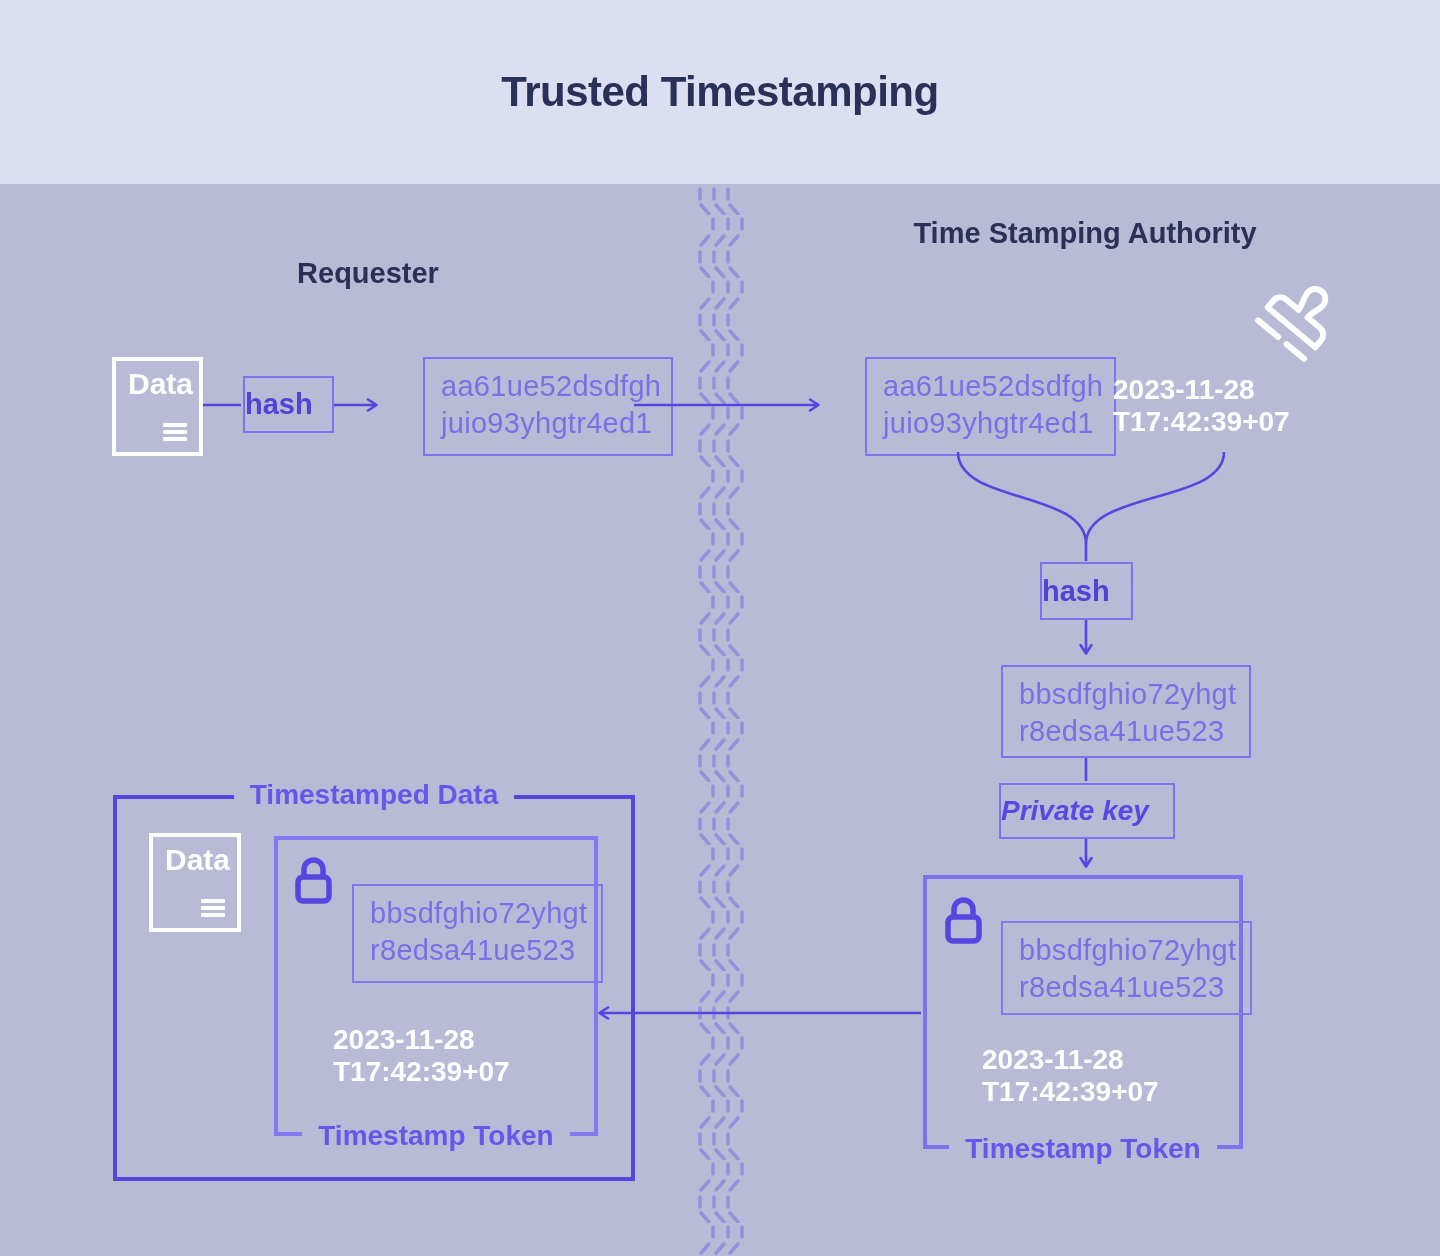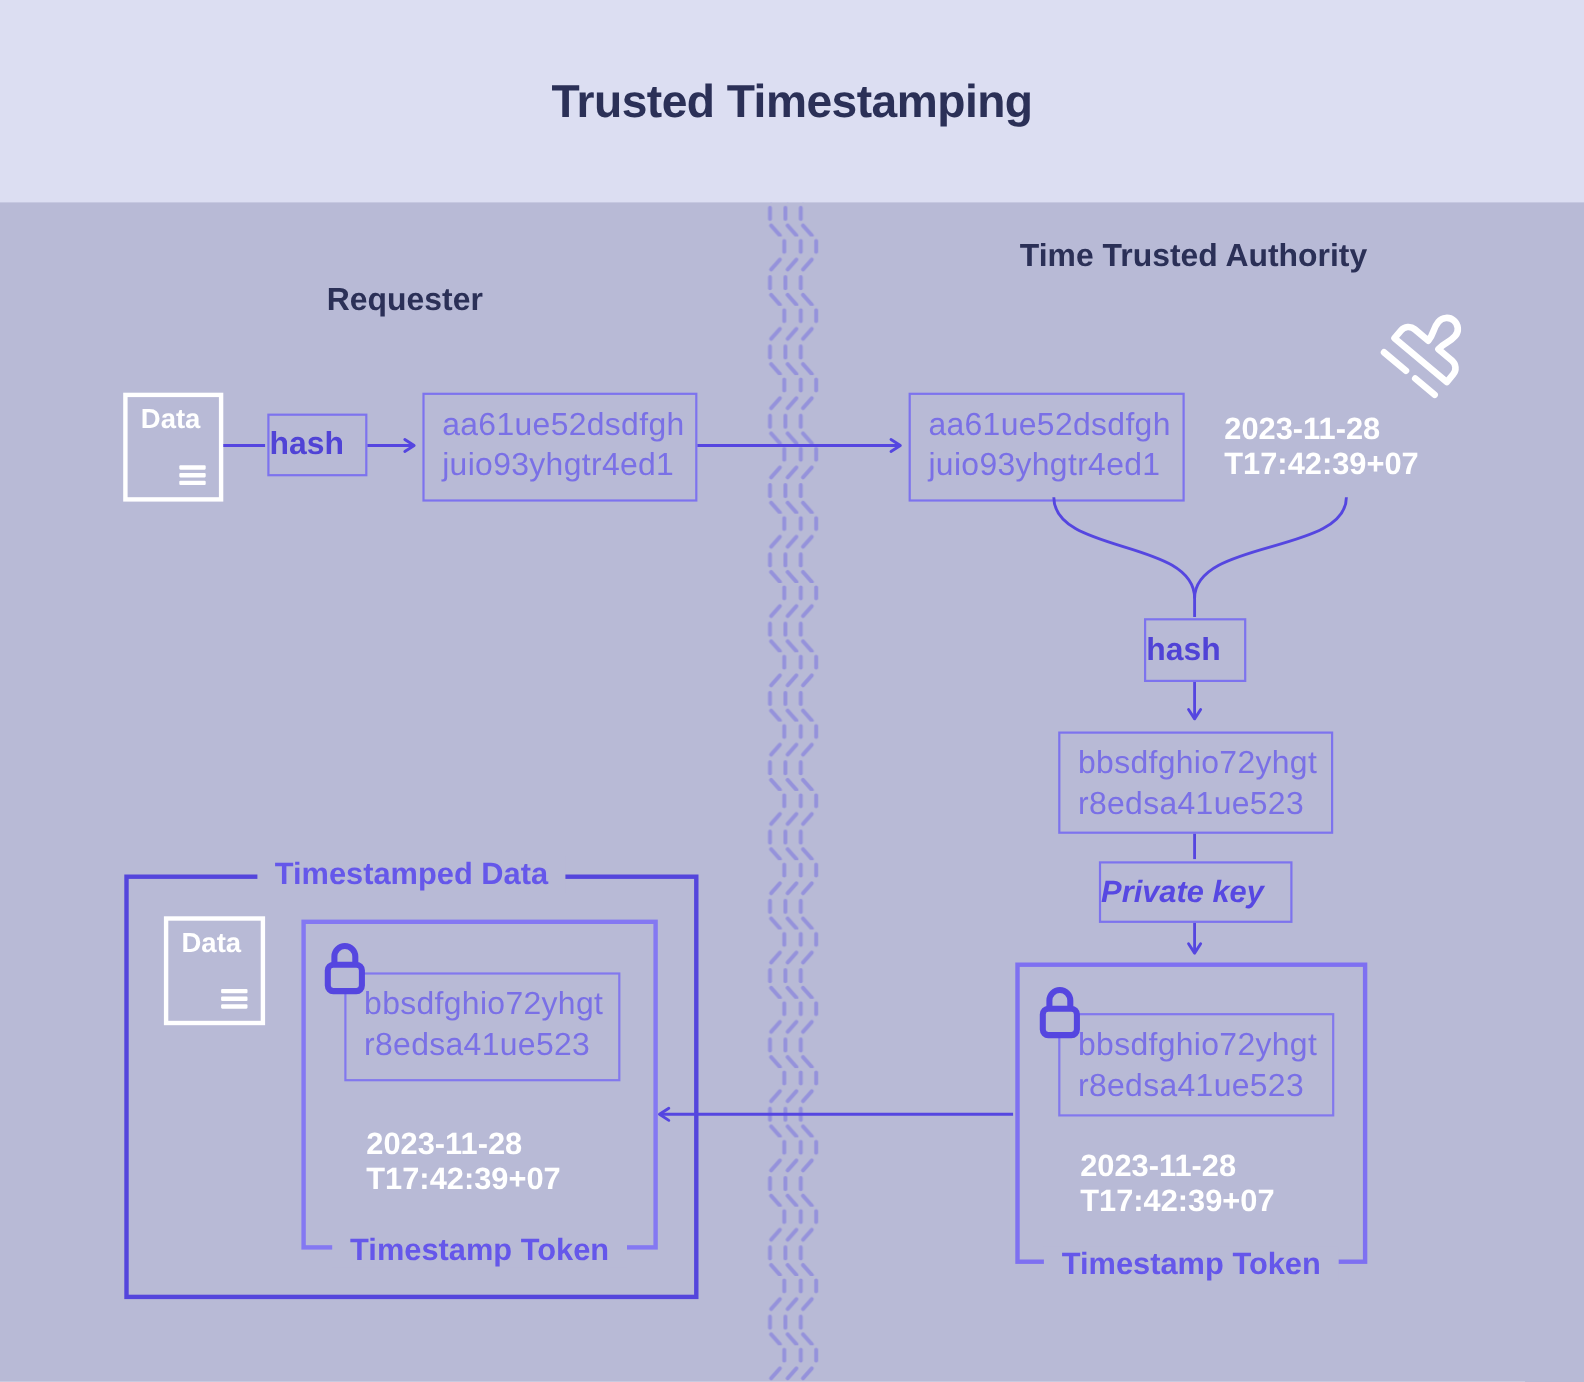--- a/index.html
+++ b/index.html
@@ -33,38 +33,39 @@
   }
   #heading-requester{left:168px;width:400px;margin-top:40px;}
   #heading-tsa{left:835px;width:500px;}
 
   .data-box{
     width:91px;height:99px;border:4px solid var(--white);box-sizing:border-box;
     z-index:2;
   }
   .data-box .data-label{
     position:absolute;left:12px;top:6px;color:var(--white);
-    font-size:25px;font-weight:700;
+    font-size:30px;font-weight:700;
   }
   .text-lines{
     position:absolute;right:12px;bottom:11px;width:24px;height:18px;
     display:flex;flex-direction:column;justify-content:space-between;
   }
   .text-lines i{display:block;height:4px;background:var(--white);border-radius:1px;}
 
   .small-box{
     border:2.5px solid var(--border-light);box-sizing:border-box;z-index:2;
     display:flex;align-items:center;justify-content:flex-start;
   }
   .hash-label{font-size:29px;font-weight:700;color:#5043d6;}
   .pk-label{font-size:28px;font-weight:700;color:#5748e2;}
 
   .hash-box{
     border:2.5px solid var(--border-light);box-sizing:border-box;z-index:2;
     padding:9px 0 17px 16px;
+    margin-left:39px;
   }
   .hash-box .hline{
     display:block;font-size:29px;line-height:37px;color:var(--hash-text);
     letter-spacing:0.3px;white-space:nowrap;
   }
 
   .ts-text{z-index:2;}
   .ts-text span{
     display:block;font-size:28px;line-height:32px;font-weight:700;color:var(--white);
     white-space:nowrap;
@@ -110,21 +111,21 @@
       </pattern>
     </defs>
     <rect x="686" y="152" width="76" height="1104" fill="url(#hatch)"></rect>
   </svg>
 
   <div id="header" class="abs">
     <div id="page-title">Trusted Timestamping</div>
   </div>
 
   <div id="heading-requester" class="abs col-heading">Requester</div>
-  <div id="heading-tsa" class="abs col-heading">Time Trusted Authority</div>
+  <div id="heading-tsa" class="abs col-heading">Time Stamping Authority</div>
 
   <div class="abs data-box" style="left:112px;top:357px;">
     <span class="data-label">Data</span>
     <span class="text-lines">
         <i></i>
         <i></i>
         <i></i>
       </span>
   </div>
 

